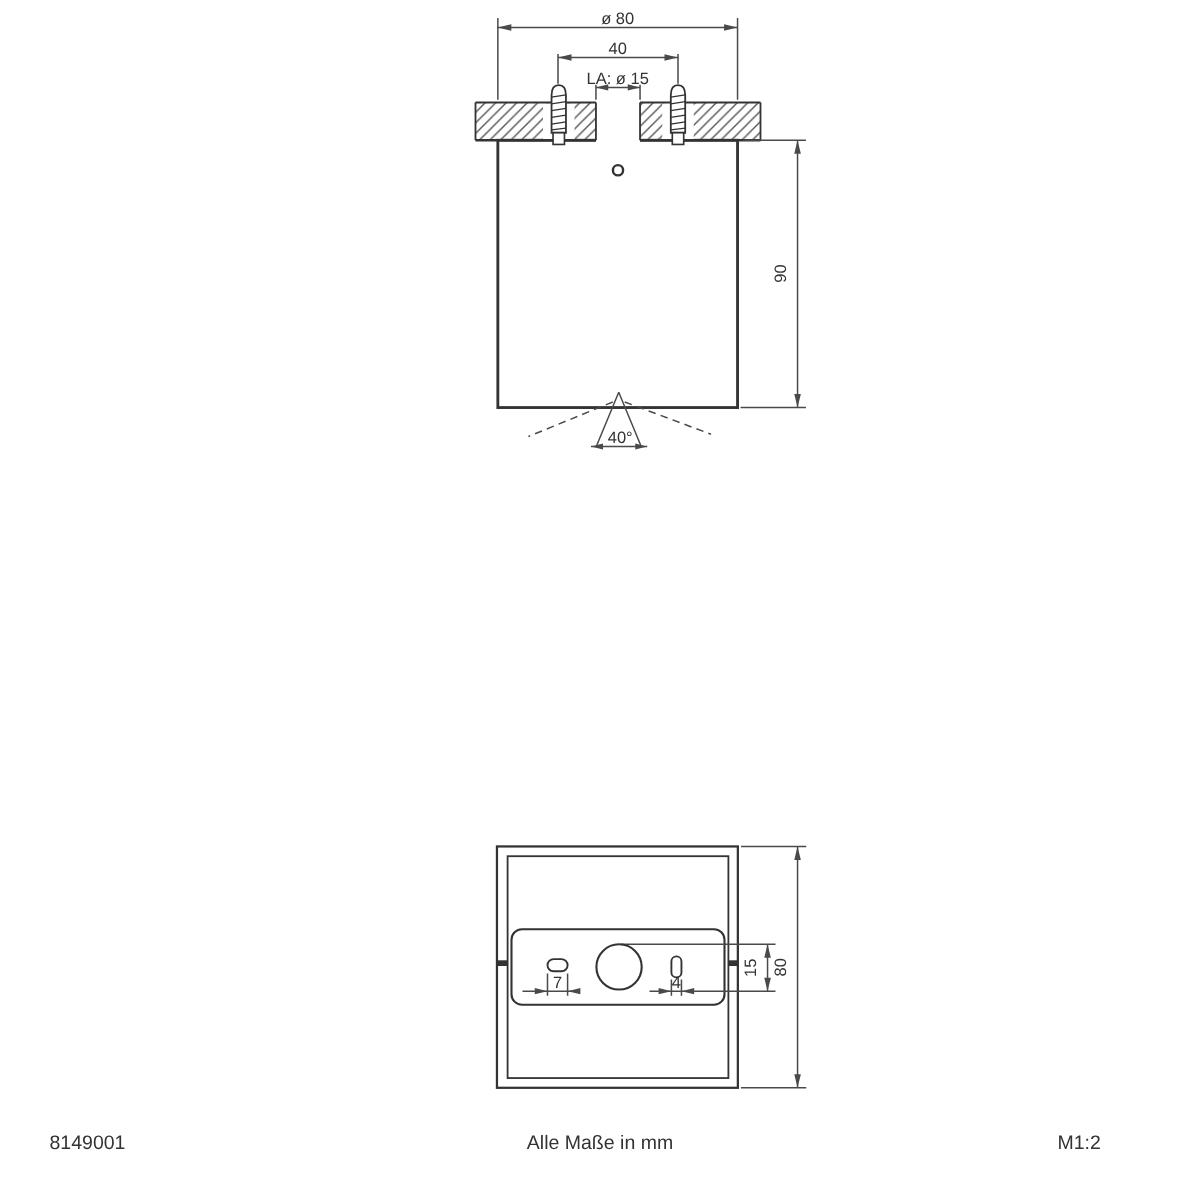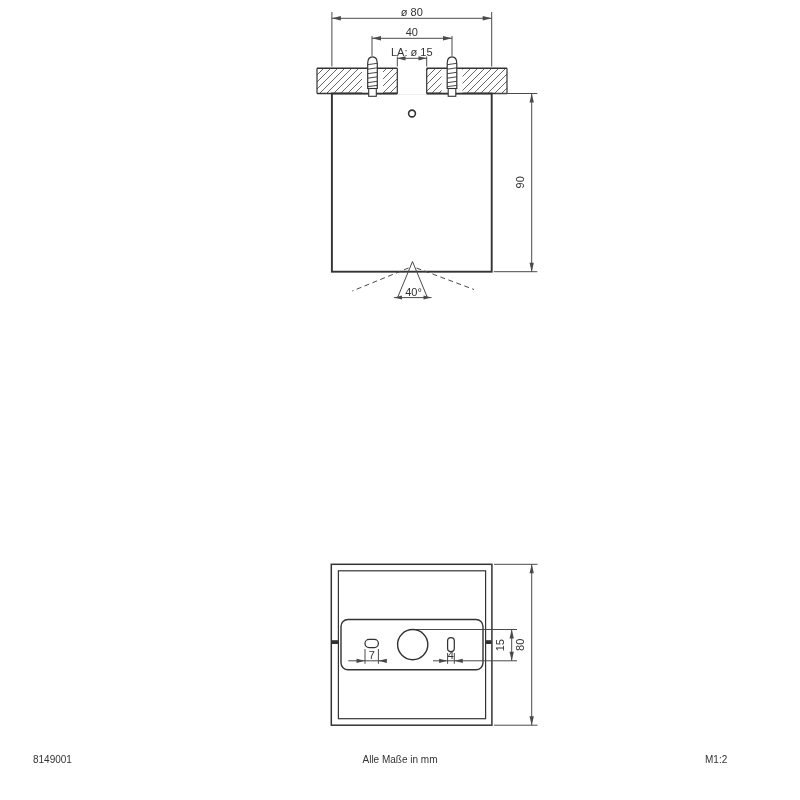--- a/index.html
+++ b/index.html
@@ -11,21 +11,21 @@
   svg text {
     font-family:"Liberation Sans", sans-serif;
     fill:#333333; font-size:11px;
   }
   .ln   { stroke:#333333; fill:none; }
   .fillw{ fill:#ffffff; }
   .dim  { stroke:#4a4a4a; stroke-width:1; fill:none; }
   .dashd{ stroke:#4a4a4a; stroke-width:1; fill:none; stroke-dasharray:5 3.5; }
   .arr  { fill:#4a4a4a; stroke:none; }
   .notch{ fill:#333333; stroke:none; }
-  .footer-item { position:absolute; color:#333333; font-size:10px; }
+  .footer-item { position:absolute; color:#333333; font-size:13px; }
   .footer-center { left:0; width:800px; text-align:center; }
 </style>
 </head>
 <body>
 
 <div class="page">
 
 <svg width="800" height="800" viewBox="0 0 800 800">
   <defs>
     <pattern id="hatch" patternUnits="userSpaceOnUse" width="7" height="7">

